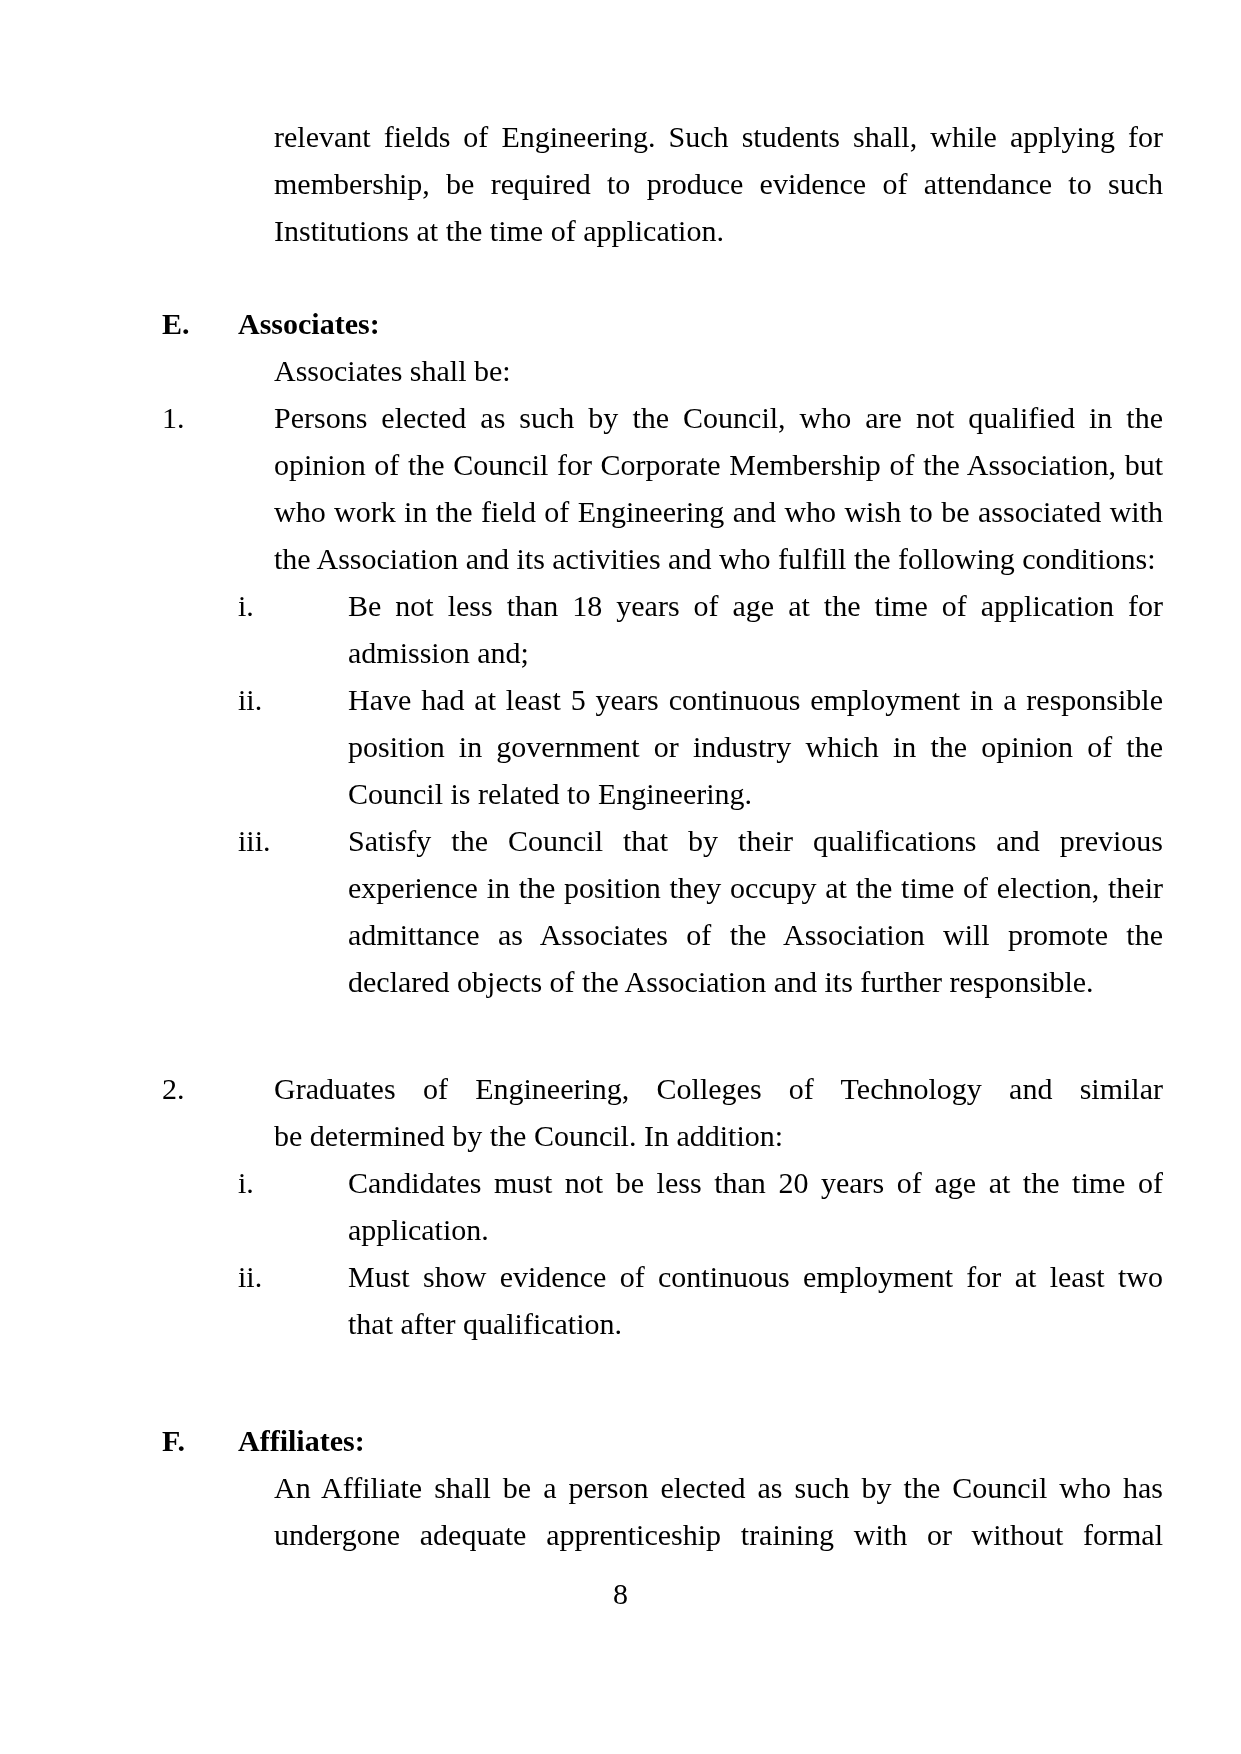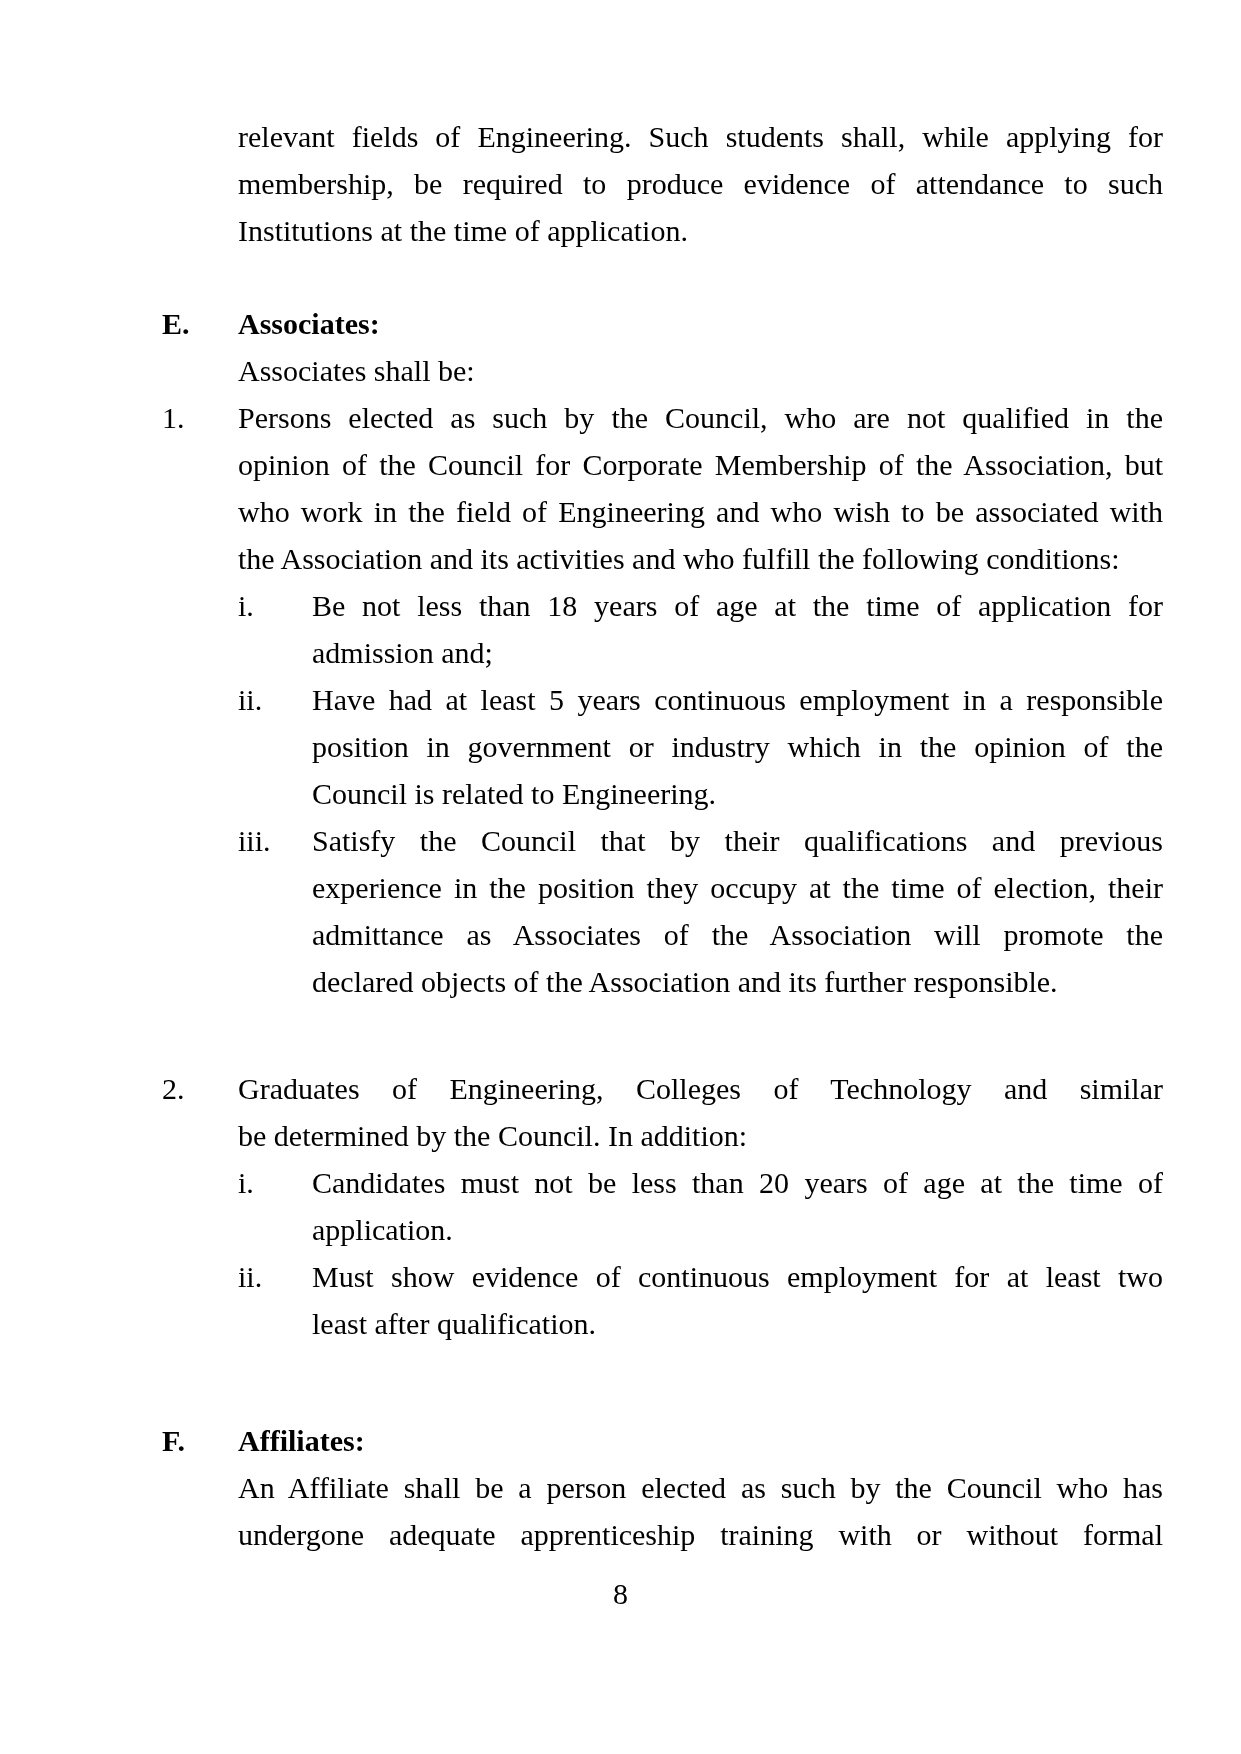--- a/index.html
+++ b/index.html
@@ -19,20 +19,21 @@
     overflow: hidden;
   }
   .doc {
     position: relative;
     padding: 113px 78px 0 238px; 
   }
   .para { position: relative; }
   .line {
     text-align: justify;
     text-align-last: justify;
+    margin-left: 36px;
     -moz-text-align-last: justify;
   }
   .line.last {
     text-align-last: left;
     -moz-text-align-last: left;
   }
   
   .heading-row {
     position: relative;
     font-weight: bold;
@@ -141,21 +142,21 @@
       <div class="para">
         <div class="line">Candidates must not be less than 20 years of age at the time of</div>
         <div class="line last">application.</div>
       </div>
     </div>
 
     <div class="rom-item">
       <span class="inner-label">ii.</span>
       <div class="para">
         <div class="line">Must show evidence of continuous employment for at least two</div>
-        <div class="line last">least after qualification.</div>
+        <div class="line last">that after qualification.</div>
       </div>
     </div>
 
     <div class="heading-row gap-before-f">
       <span class="outer-label">F.</span>
       <span>Affiliates:</span>
     </div>
 
     <div class="para">
       <div class="line">An Affiliate shall be a person elected as such by the Council who has</div>

